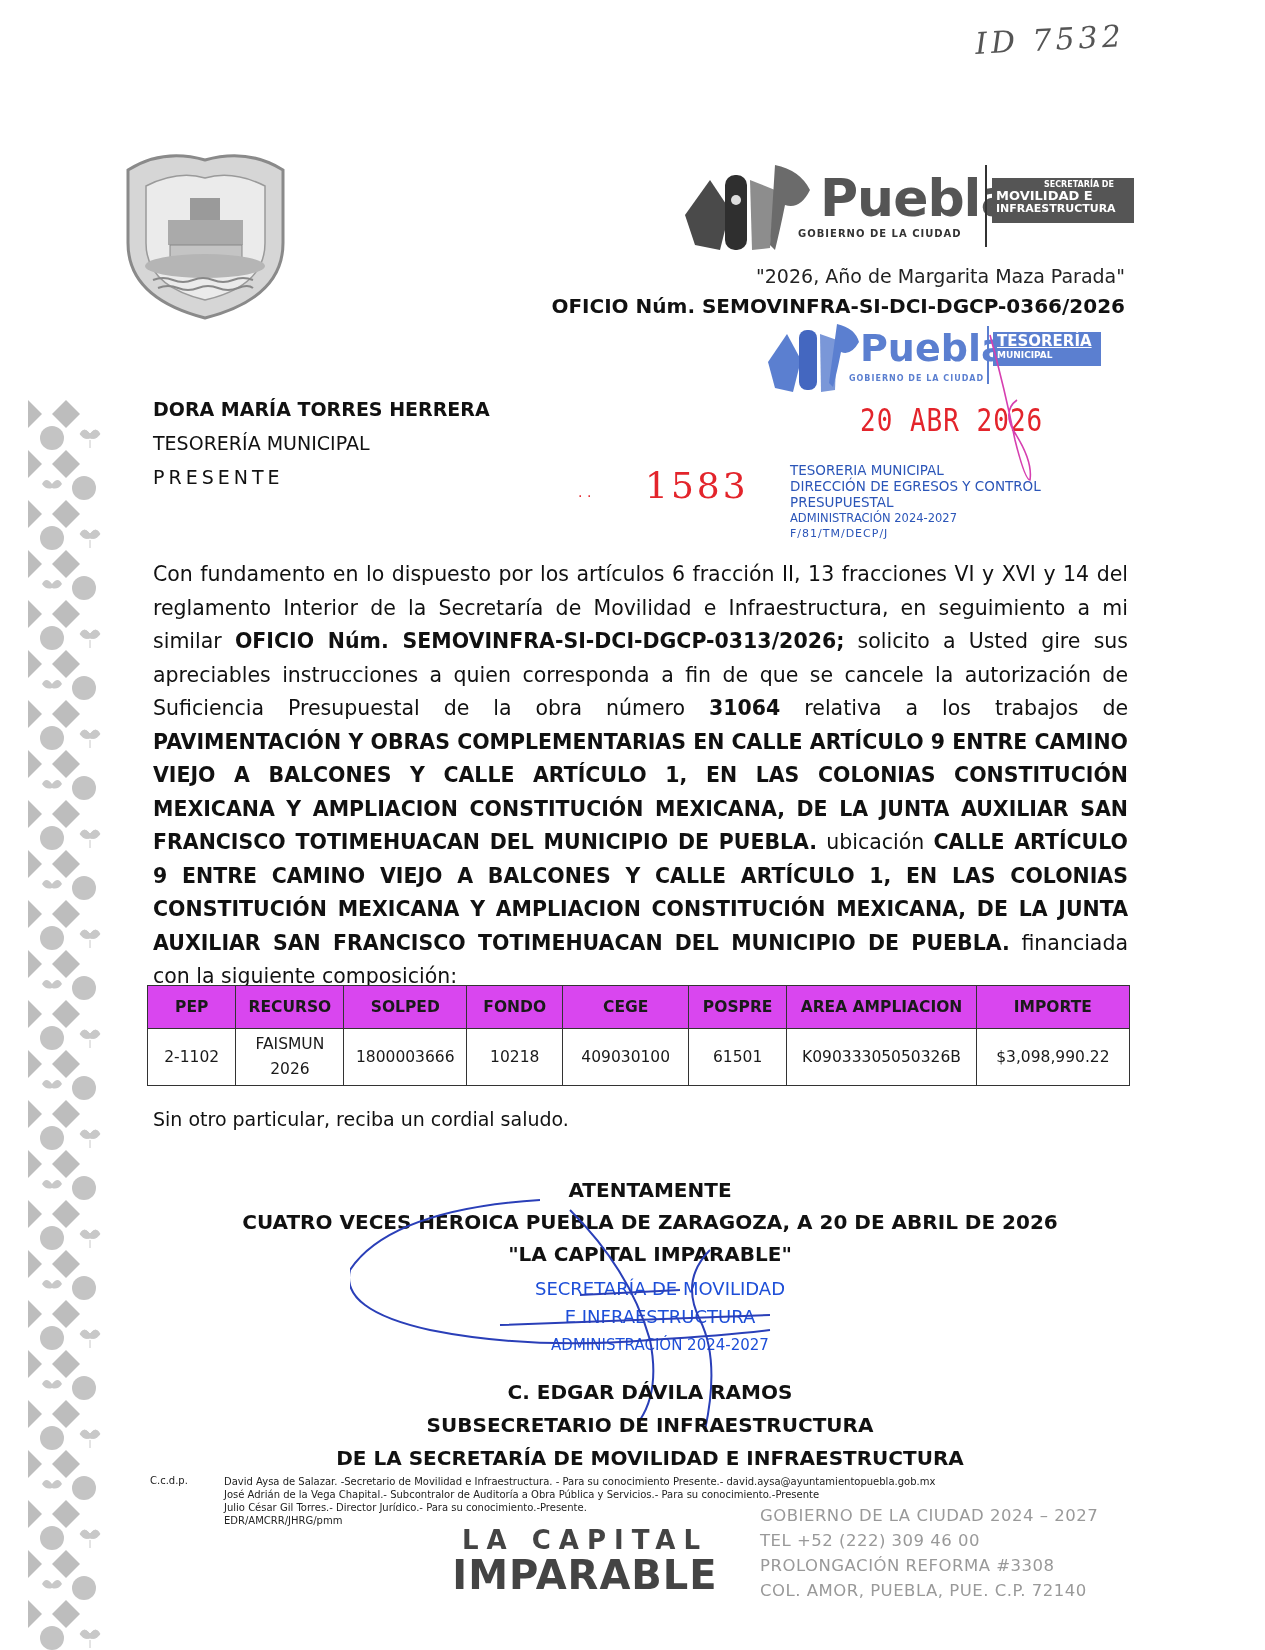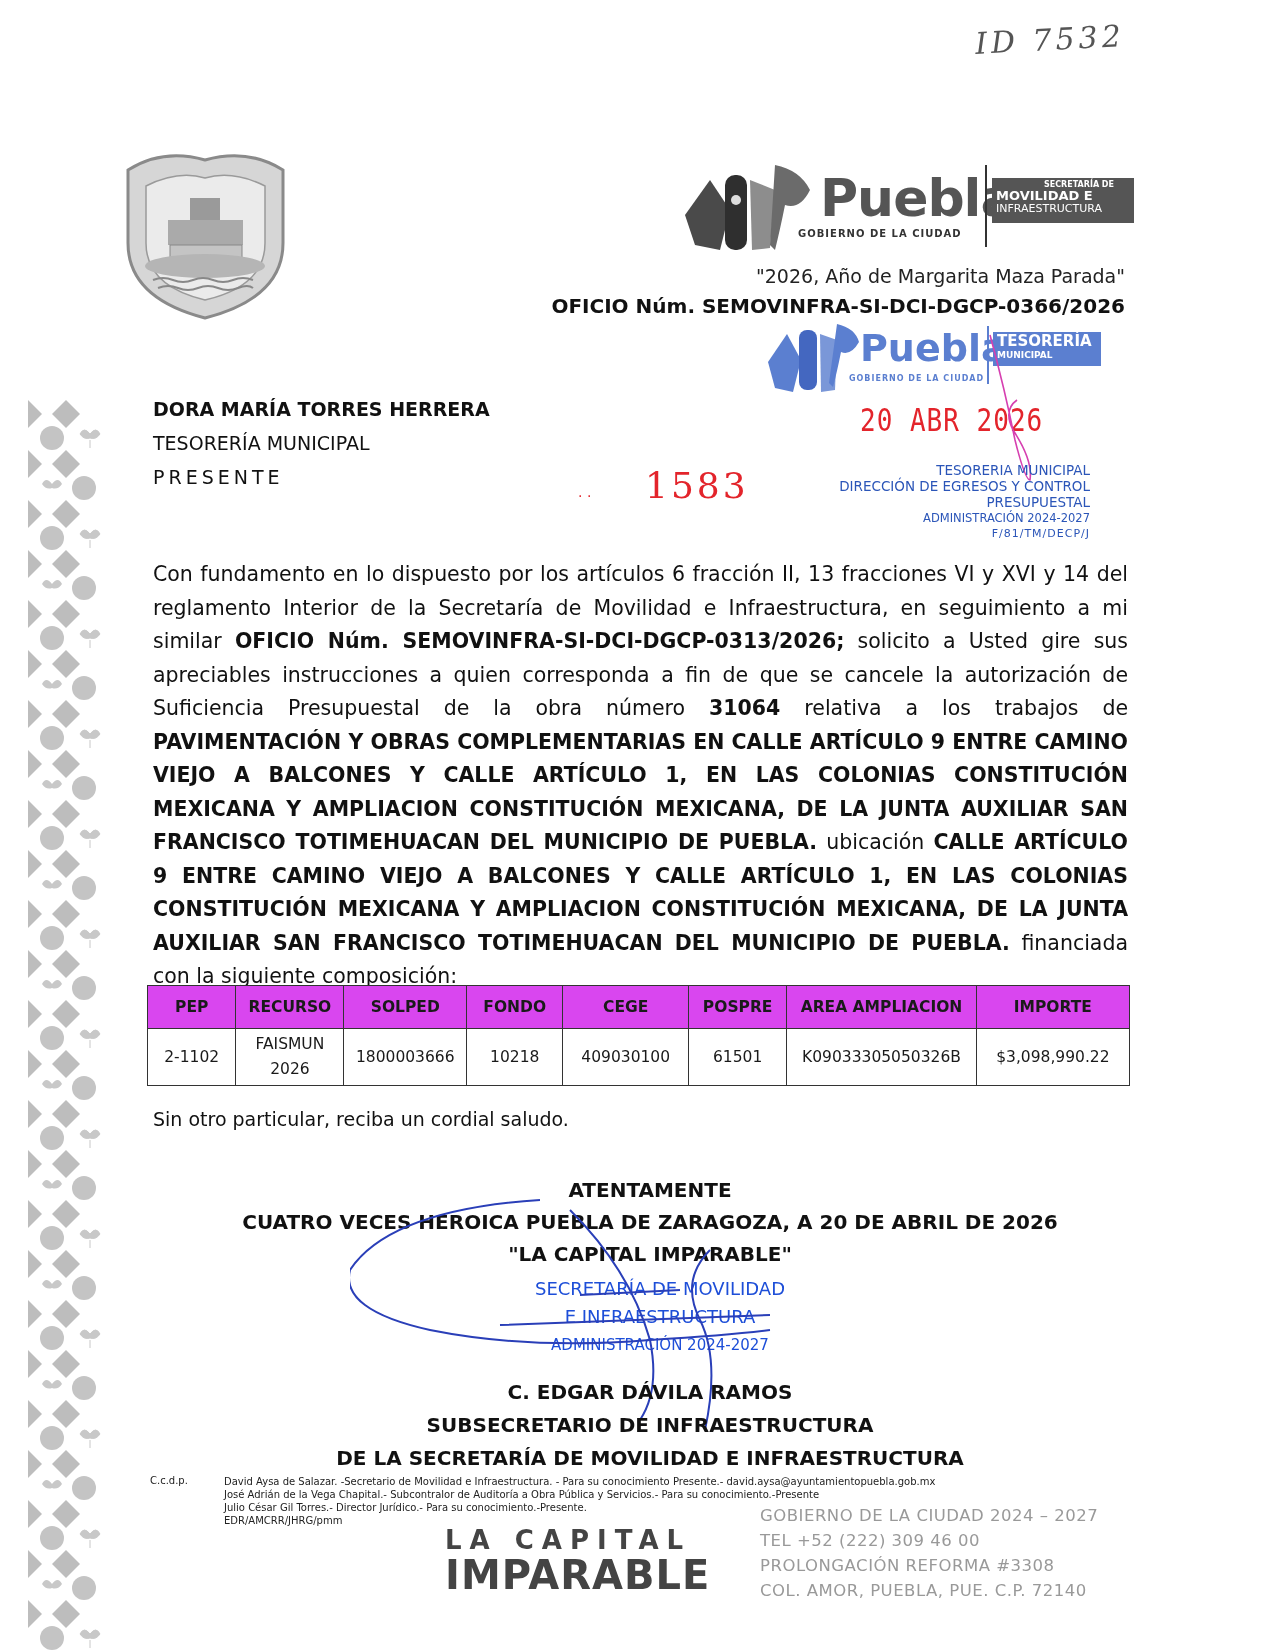--- a/index.html
+++ b/index.html
@@ -21,21 +21,21 @@
 
   
   .logo-top { left: 680px; top: 160px; width: 460px; height: 95px; }
   .logo-puebla-text { font-family: "DejaVu Sans", sans-serif; font-weight: bold; }
   .motto { left: 640px; top: 265px; width: 485px; text-align: right; font-size: 19px; color: #222; }
   .oficio { left: 520px; top: 294px; width: 605px; text-align: right; font-size: 20px; font-weight: bold; color: #111; }
 
   
   .teso-logo { left: 765px; top: 322px; width: 340px; height: 75px; }
   .stamp-date { left: 860px; top: 405px; font-family: "DejaVu Sans Mono", monospace; font-size: 26px; color: #e3242b; letter-spacing: 1px; transform: scaleY(1.2); }
-  .stamp-block { left: 790px; top: 462px; width: 300px; text-align: right; color: #2b55b8; line-height: 16px; }
+  .stamp-block { left: 790px; top: 462px; width: 300px; text-align: left; color: #2b55b8; line-height: 16px; }
   .stamp-block .l1 { font-size: 13.5px; }
   .stamp-block .l2 { font-size: 13.5px; }
   .stamp-block .l3 { font-size: 13.5px; }
   .stamp-block .l4 { font-size: 11.5px; }
   .stamp-block .l5 { font-size: 11px; letter-spacing: 1px; }
   .stamp-number { left: 645px; top: 465px; font-family: "DejaVu Serif", serif; font-size: 36px; color: #e3242b; letter-spacing: 3px; }
   .stamp-dots { left: 578px; top: 488px; font-size: 14px; color: #e3242b; }
 
   
   .recipient { left: 153px; top: 392px; font-size: 19px; line-height: 34px; color: #111; }
@@ -65,21 +65,21 @@
   .sig5 { top: 1413px; font-size: 20px; }
   .sig6 { top: 1446px; font-size: 20px; }
 
   .sign-svg { left: 350px; top: 1190px; width: 520px; height: 240px; }
 
   
   .ccp-label { left: 150px; top: 1475px; font-size: 10px; color: #222; }
   .ccp { left: 224px; top: 1475px; font-size: 10px; line-height: 13px; color: #222; }
 
   
-  .footer-logo { left: 445px; top: 1525px; width: 280px; text-align: left; color: #444; }
+  .footer-logo { left: 445px; top: 1525px; width: 280px; text-align: center; color: #444; }
   .footer-logo .la { font-size: 26px; letter-spacing: 8px; font-weight: bold; }
   .footer-logo .imp { font-size: 40px; font-weight: bold; letter-spacing: 1px; line-height: 40px; }
   .footer-addr { left: 760px; top: 1503px; font-size: 16.5px; line-height: 25px; color: #999; letter-spacing: 0.5px; }
 </style>
 </head>
 <body>
 
 <div class="abs hand-id">ID 7532</div>
 
 <svg class="abs border-strip" viewBox="0 0 82 1250" preserveAspectRatio="none">
@@ -116,38 +116,38 @@
     <circle cx="56" cy="40" r="5" fill="#ddd"></circle>
     <polygon points="70,20 95,30 90,88 72,90" fill="#8d8d8d"></polygon>
     <path d="M95 5 q25 5 35 25 q-10 20 -25 15 q-5 25 -10 45 l-5 -5 z" fill="#6b6b6b"></path>
   </svg>
   <div class="abs logo-puebla-text" style="left:140px;top:8px;font-size:52px;color:#555;letter-spacing:-1px;">Puebla</div>
   <div class="abs" style="left:118px;top:68px;font-size:10px;font-weight:bold;color:#333;letter-spacing:1px;">GOBIERNO DE LA CIUDAD</div>
   <div class="abs" style="left:305px;top:5px;width:2px;height:82px;background:#333;"></div>
   <div class="abs" style="left:312px;top:18px;width:142px;height:45px;background:#555;color:#fff;padding:2px 4px;box-sizing:border-box;">
     <div style="font-size:8px;font-weight:bold;padding-left:48px;">SECRETARÍA DE</div>
     <div style="font-size:13px;font-weight:bold;line-height:14px;">MOVILIDAD E</div>
-    <div style="font-size:11px;font-weight:normal;line-height:12px;">INFRAESTRUCTURA</div>
+    <div style="font-size:11px;font-weight:bold;line-height:12px;">INFRAESTRUCTURA</div>
   </div>
 </div>
 <div class="abs motto">"2026, Año de Margarita Maza Parada"</div>
 <div class="abs oficio">OFICIO Núm. SEMOVINFRA-SI-DCI-DGCP-0366/2026</div>
 
 <div class="abs teso-logo">
   <svg width="95" height="72" viewBox="0 0 95 72" style="position:absolute;left:0;top:0">
     <polygon points="3,40 22,12 36,38 28,70 10,66" fill="#5b7fd0"></polygon>
     <rect x="34" y="8" width="18" height="60" rx="8" fill="#4467c0"></rect>
     <polygon points="55,12 72,18 70,68 56,70" fill="#7a97d8"></polygon>
     <path d="M72 2 q18 4 22 18 q-8 14 -18 10 q-4 20 -8 35 l-4 -4 z" fill="#5b7fd0"></path>
   </svg>
   <div class="abs" style="left:95px;top:4px;font-size:38px;font-weight:bold;color:#5b7fd0;">Puebla</div>
   <div class="abs" style="left:84px;top:52px;font-size:8px;font-weight:bold;color:#5b7fd0;letter-spacing:1px;">GOBIERNO DE LA CIUDAD</div>
   <div class="abs" style="left:222px;top:4px;width:2px;height:58px;background:#5b7fd0;"></div>
   <div class="abs" style="left:228px;top:10px;width:108px;height:34px;background:#5b7fd0;color:#fff;padding:1px 4px;box-sizing:border-box;">
-    <div style="font-size:15px;font-weight:bold;line-height:17px;">TESORERÍA</div>
+    <div style="font-size:15px;font-weight:bold;line-height:17px;text-decoration:underline;">TESORERÍA</div>
     <div style="font-size:9px;font-weight:bold;line-height:11px;">MUNICIPAL</div>
   </div>
 </div>
 <div class="abs stamp-date">20 ABR 2026</div>
 <svg class="abs" style="left:985px;top:330px;width:50px;height:160px;" viewBox="0 0 50 160">
   <path d="M5 5 Q20 60 30 110 Q40 150 45 150 Q48 130 28 100 Q18 80 32 70" stroke="#d63fb0" stroke-width="1.6" fill="none"></path>
 </svg>
 <div class="abs stamp-dots">· ·</div>
 <div class="abs stamp-number">1583</div>
 <div class="abs stamp-block">

